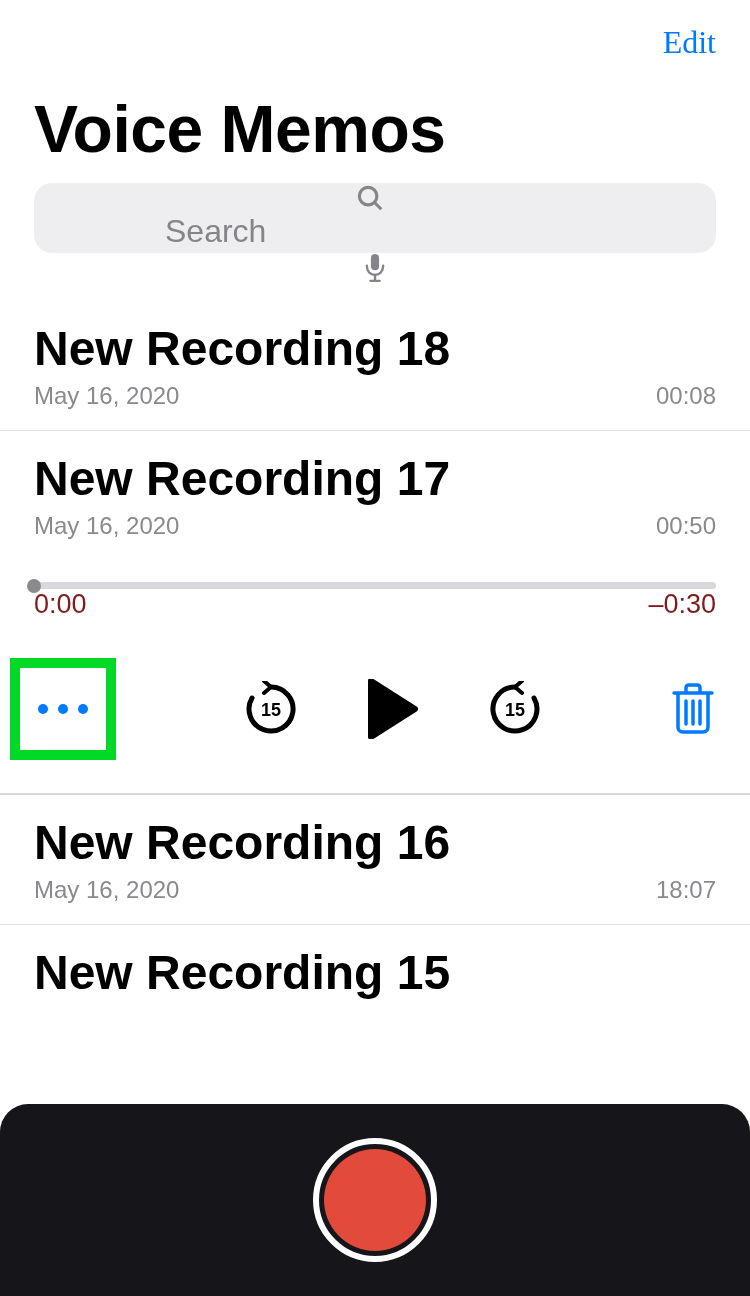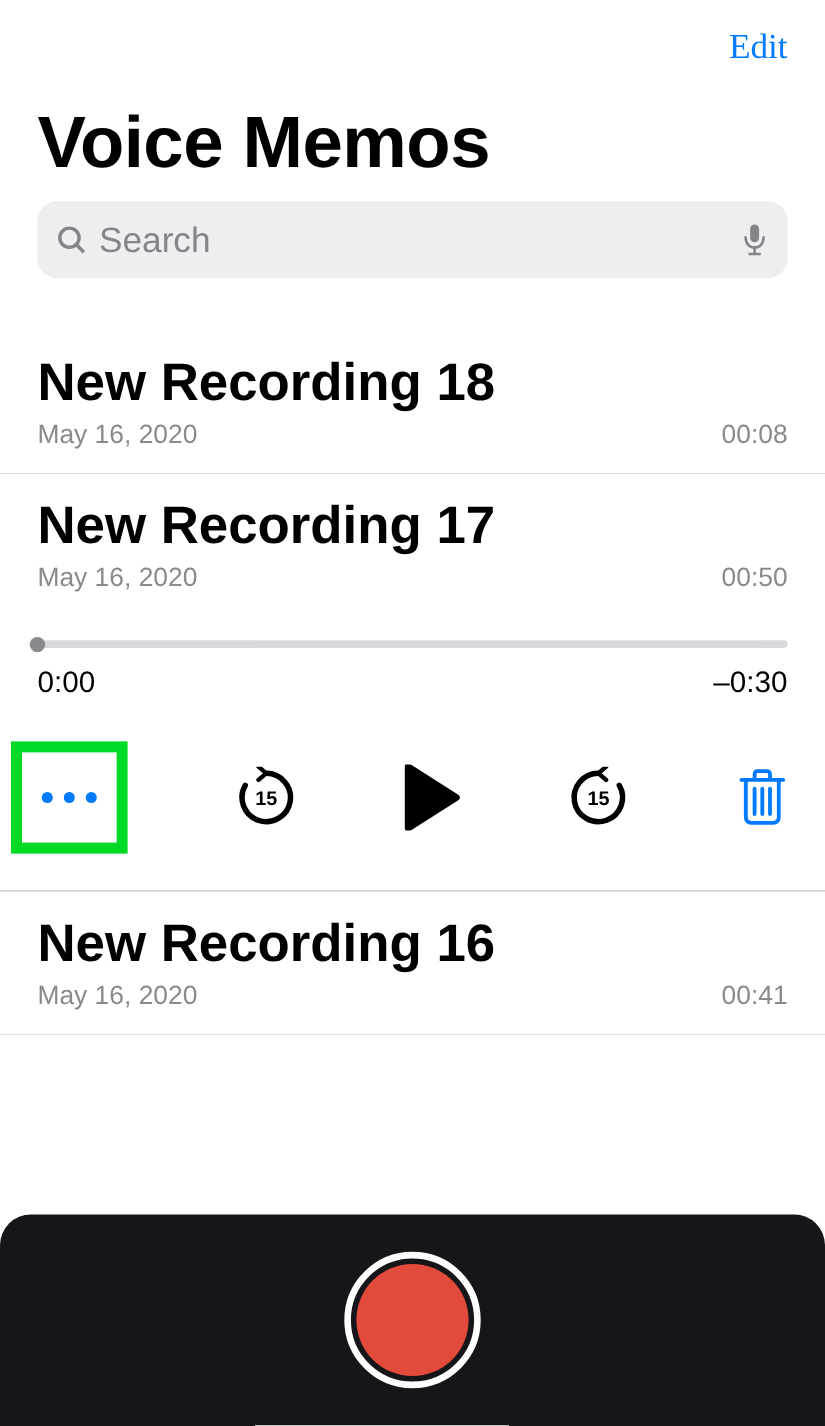--- a/index.html
+++ b/index.html
@@ -33,20 +33,21 @@
       padding-bottom: 16px;
     }
     .search-bar {
       margin: 0 34px;
       background: rgba(118,118,128,0.12);
       border-radius: 18px;
       display: flex;
       align-items: center;
       height: 70px;
       padding: 0 16px;
+      flex-direction: column;
     }
     .search-bar .search-icon {
       color: #848489;
       margin-right: 10px;
       display: flex;
       align-items: center;
     }
     .search-bar input {
       flex: 1;
       border: none;
@@ -104,22 +105,21 @@
       transform: translate(-50%, -50%);
       width: 14px;
       height: 14px;
       background: #8a8a8e;
       border-radius: 50%;
     }
     .slider-labels {
       display: flex;
       justify-content: space-between;
       font-size: 27px;
-      color: #000000;
-      margin-top: 16px;
+      color: #7f1d1d;
     }
     .controls {
       display: flex;
       align-items: center;
       justify-content: space-between;
       padding: 28px 0 28px 0;
       margin-top: 10px;
     }
     .more-btn-highlight {
       border: 10px solid #00d926;
@@ -140,21 +140,21 @@
       border-radius: 50%;
     }
     .skip-btn, .play-btn, .delete-btn {
       display: flex;
       align-items: center;
       justify-content: center;
     }
     .center-controls {
       display: flex;
       align-items: center;
-      gap: 97px;
+      gap: 68px;
     }
     .record-bar {
       position: absolute;
       bottom: 0;
       left: 0;
       right: 0;
       height: 192px;
       background: #16161a;
       border-radius: 28px 28px 0 0;
       display: flex;
@@ -274,25 +274,26 @@
           <line x1="30" y1="18" x2="30" y2="41" stroke-linecap="round"></line>
         </svg>
       </div>
     </div>
   </div>
 
   <div class="recording-item">
     <div class="recording-title">New Recording 16</div>
     <div class="recording-meta">
       <span>May 16, 2020</span>
-      <span>00:41</span>
+      <span>18:07</span>
     </div>
   </div>
 
   <div class="recording-item" style="border-bottom:none">
+    <div class="recording-title">New Recording 15</div>
   </div>
 </div>
 
 <div class="record-bar">
   <div class="record-btn">
     <div class="record-btn-inner"></div>
   </div>
 </div>
 
 </body></html>

